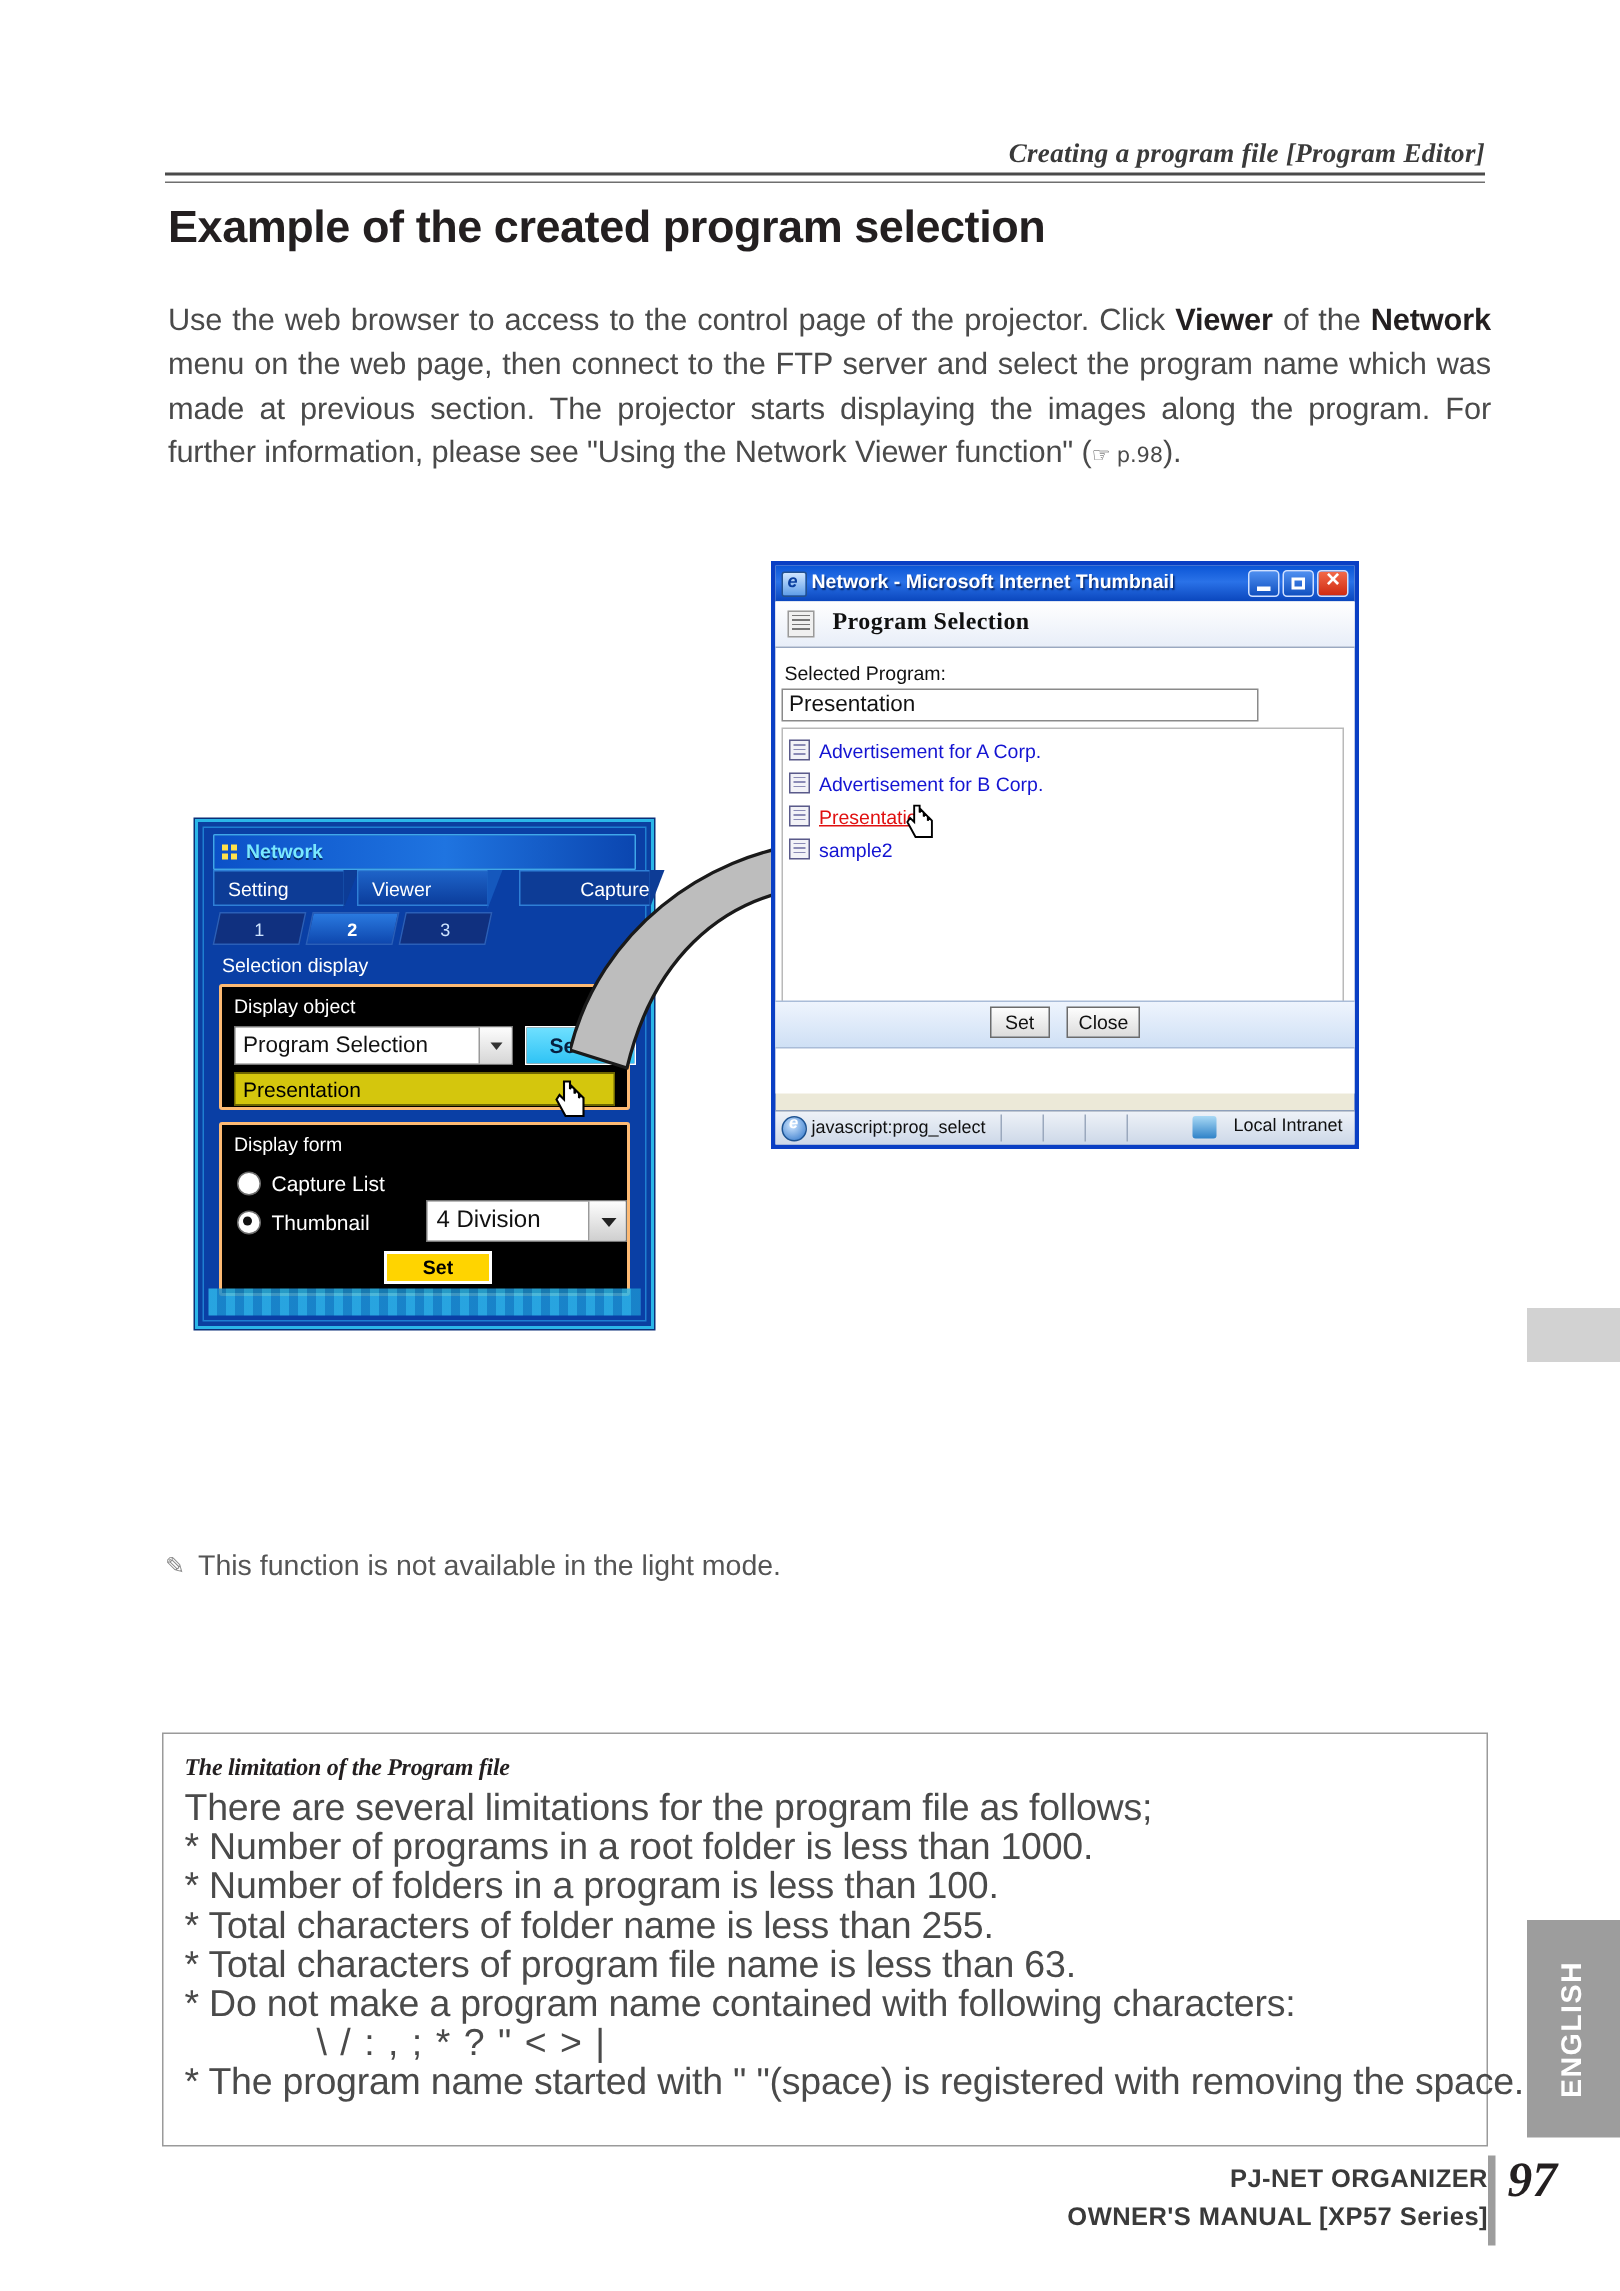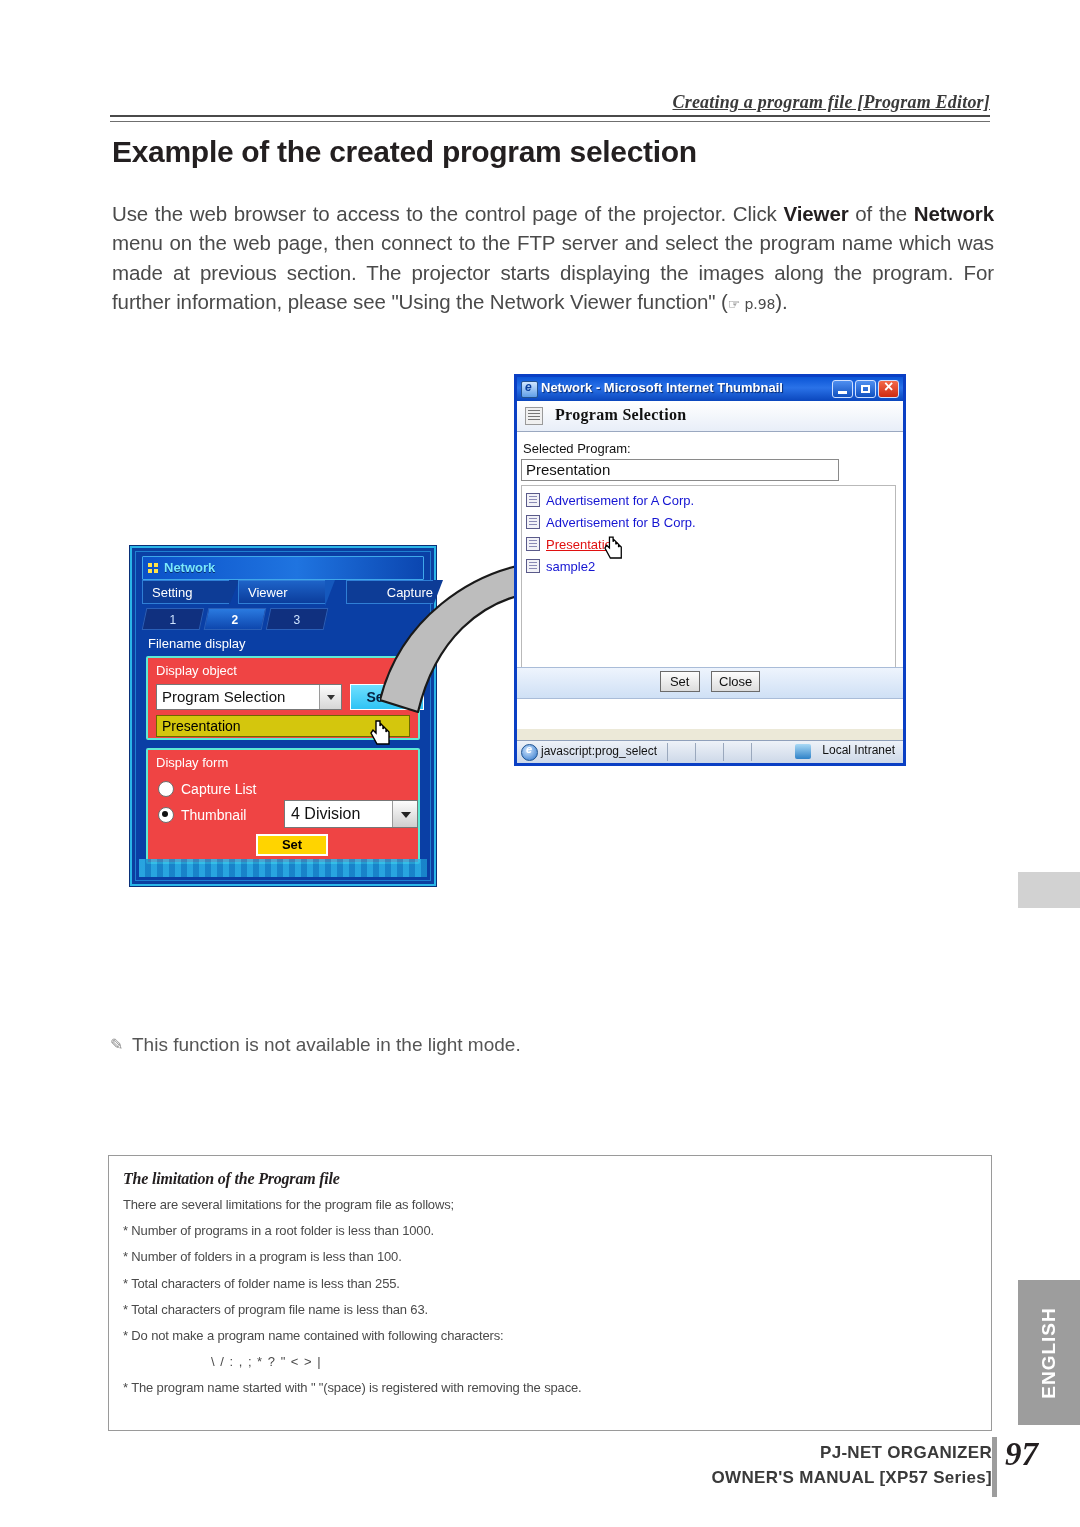--- a/index.html
+++ b/index.html
@@ -14,21 +14,20 @@
   .page{position:absolute;inset:0;}
 
   
   .runhead{
     position:absolute;left:110px;top:92px;width:880px;
     text-align:right;
     font-family:"Liberation Serif", serif;
     font-style:italic;font-weight:700;
     font-size:18px;color:#3a3a3a;
     letter-spacing:.2px;
-    text-decoration:underline;
   }
   .rule{
     position:absolute;left:110px;top:115px;width:880px;height:4px;
     border-top:2px solid #4a4a4a;border-bottom:1px solid #6f6f6f;
     background:#fff;
   }
 
   
   h1.sec{
     position:absolute;left:112px;top:135px;margin:0;width:890px;
@@ -59,21 +58,21 @@
     box-sizing:border-box;
   }
   .limbox h2{
     margin:0;padding:14px 0 2px 14px;
     font-family:"Liberation Serif", serif;
     font-style:italic;font-weight:700;font-size:16px;color:#231f20;
     letter-spacing:-0.2px;
   }
   .limbox ul{list-style:none;margin:0;padding:2px 0 0 14px;}
   .limbox li{
-    font-size:13px;line-height:26.2px;color:#4a4a4a;letter-spacing:-0.15px;
+    font-size:25px;line-height:26.2px;color:#4a4a4a;letter-spacing:-0.15px;
     white-space:pre;
   }
   .limbox li.chars{padding-left:88px;letter-spacing:1px;}
 
   
   .foot{
     position:absolute;right:88px;top:1440px;width:560px;
     text-align:right;
   }
   .foot div{font-size:17px;font-weight:700;color:#3a3a3a;line-height:25px;letter-spacing:.3px;}
@@ -157,21 +156,21 @@
   }
   .stab span{display:block;transform:skewX(12deg);}
   .stab.on{background:linear-gradient(to bottom,#2a7ae0,#0e47ae);color:#fff;font-weight:700;}
   .stab.s1{left:0;} .stab.s2{left:62px;} .stab.s3{left:124px;}
 
   .seldisp{
     position:absolute;left:12px;top:84px;font-size:13px;color:#ffffff;
   }
   .grp{
     position:absolute;left:10px;right:10px;
-    background:#ef4444;border:2px solid #5eead4;border-radius:2px;
+    background:#000000;border:2px solid #fdba74;border-radius:2px;
     box-sizing:border-box;
   }
   .grp .glabel{position:absolute;left:8px;top:5px;font-size:13px;color:#fff;}
   .grp1{top:104px;height:84px;}
   .grp2{top:196px;height:116px;}
 
   .combo{
     position:absolute;left:8px;top:26px;width:186px;height:26px;
     background:#fff;border:1px solid #777;box-sizing:border-box;
   }
@@ -387,21 +386,21 @@
             <span>1</span>
           </div>
         <div class="stab s2 on">
             <span>2</span>
           </div>
         <div class="stab s3">
             <span>3</span>
           </div>
       </div>
 
-      <div class="seldisp">Filename display</div>
+      <div class="seldisp">Selection display</div>
 
       <div class="grp grp1">
         <div class="glabel">Display object</div>
         <div class="combo">
           <span class="val">Program Selection</span>
           <span class="arw"></span>
         </div>
         <div class="btn-select">Select</div>
         <div class="yellowfield">Presentation</div>
       </div>

